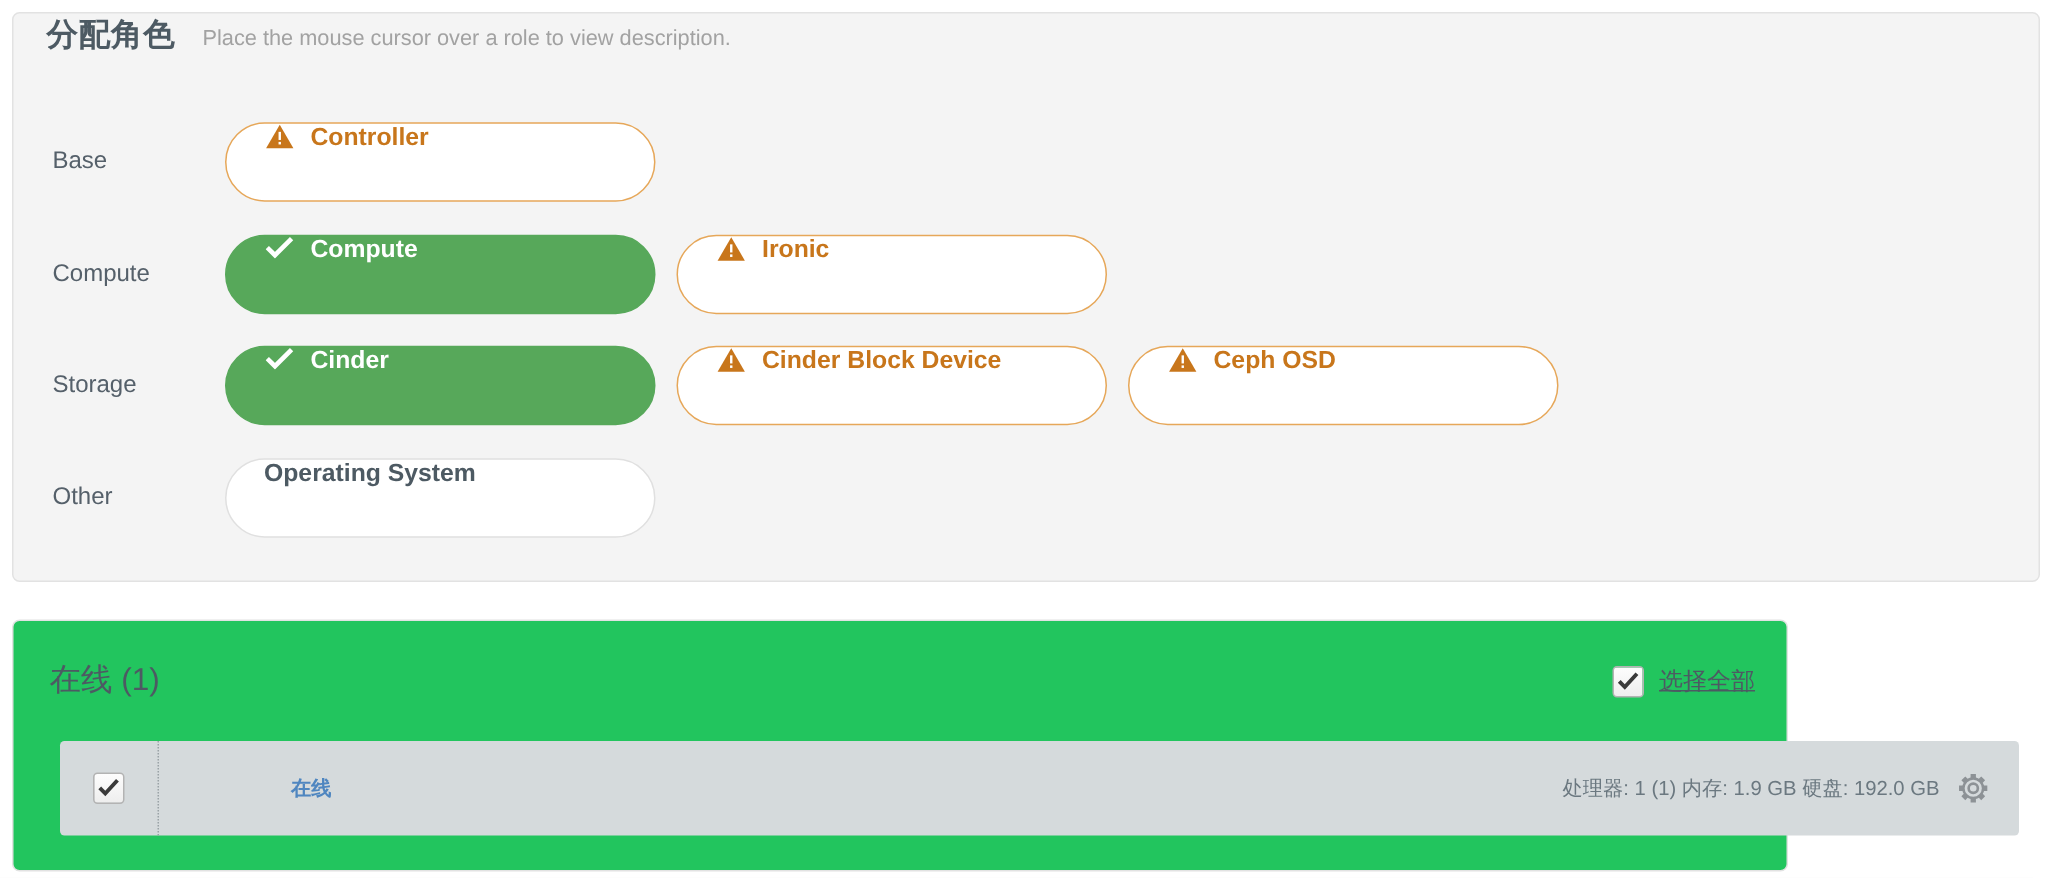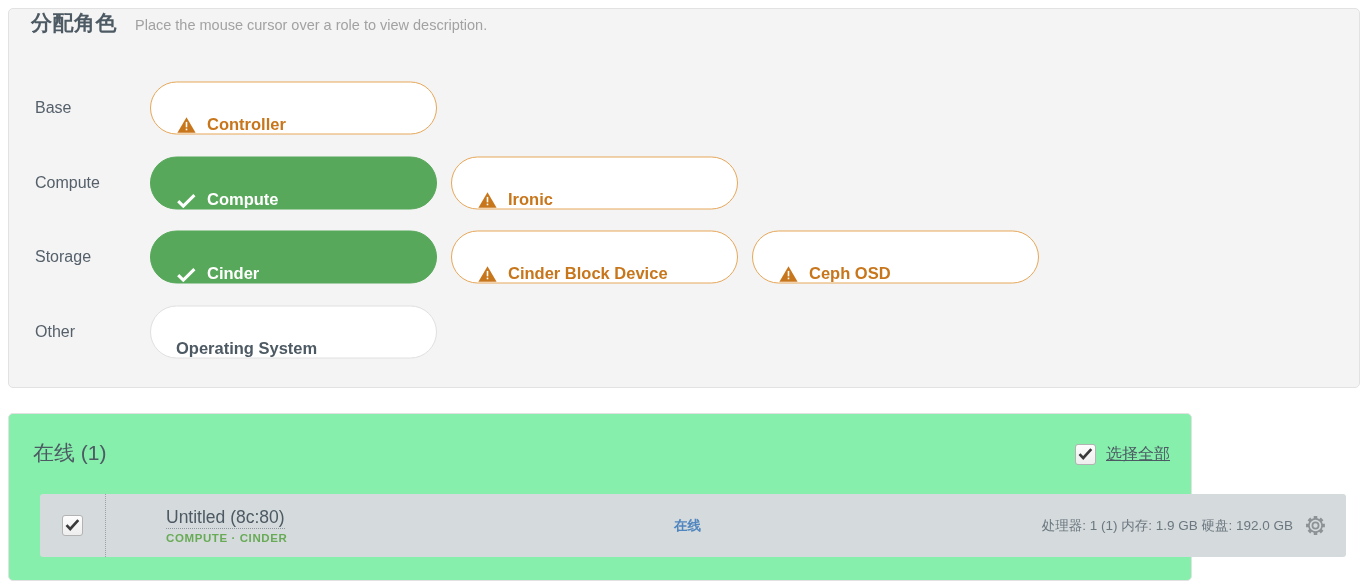--- a/index.html
+++ b/index.html
@@ -63,21 +63,21 @@
     position: absolute;
     left: 141px;
     top: 50%;
     transform: translateY(-50%);
     display: flex;
     gap: 14px;
   }
 
   .role-btn {
     display: flex;
-    align-items: flex-end;
+    align-items: flex-start;
     height: 53px;
     width: 287px;
     border-radius: 27px;
     padding-left: 25px;
     background: #ffffff;
     border: 1px solid #e6a759;
     font-size: 16.5px;
     font-weight: bold;
     color: #c8761b;
     cursor: pointer;
@@ -103,21 +103,21 @@
   }
 
   svg.warn-tri { display:block; }
   svg.check { display:block; }
 
   
   .nodes-panel {
     position: absolute;
     left: 8px; top: 413px;
     width: 1184px; height: 168px;
-    background: #86efac;
+    background: #22c55e;
     border: 1px solid #e2e2e2;
     border-radius: 5px;
   }
   .nodes-head {
     position: absolute;
     left: 0; top: 0; right: 0;
     height: 78px;
   }
   .nodes-title {
     position: absolute;
@@ -332,24 +332,20 @@
 
   <div class="node-row">
     <div class="node-chk-cell">
       <span class="chk">
         <svg width="15" height="15" viewBox="0 0 15 15">
           <path d="M1.5 7.2 L5.2 11.0 L13.3 2.2" fill="none" stroke="#3a3a3a" stroke-width="2.6"></path>
         </svg>
       </span>
     </div>
 
-    <div class="node-main">
-      <div class="node-name">Untitled (8c:80)</div>
-      <div class="node-roles">COMPUTE · CINDER</div>
-    </div>
 
     <div class="node-status">在线</div>
 
     <div class="node-hw">处理器: 1 (1) 内存: 1.9 GB 硬盘: 192.0 GB</div>
 
     <div class="node-gear">
       <svg width="25" height="25" viewBox="0 0 24 24">
         <path fill="#8d9296" d="M12 8.2a3.8 3.8 0 1 0 0 7.6 3.8 3.8 0 0 0 0-7.6zm0 5.9a2.1 2.1 0 1 1 0-4.2 2.1 2.1 0 0 1 0 4.2z"></path>
         <path fill="#8d9296" d="M21 10.3h-2.1a7.1 7.1 0 0 0-.8-1.9l1.5-1.5-2.5-2.5-1.5 1.5a7.1 7.1 0 0 0-1.9-.8V2.9h-3.4v2.2a7.1 7.1 0 0 0-1.9.8L6.9 4.4 4.4 6.9l1.5 1.5a7.1 7.1 0 0 0-.8 1.9H2.9v3.4h2.2a7.1 7.1 0 0 0 .8 1.9l-1.5 1.5 2.5 2.5 1.5-1.5a7.1 7.1 0 0 0 1.9.8v2.2h3.4v-2.2a7.1 7.1 0 0 0 1.9-.8l1.5 1.5 2.5-2.5-1.5-1.5a7.1 7.1 0 0 0 .8-1.9H21v-3.4zm-9 7.2a5.5 5.5 0 1 1 0-11 5.5 5.5 0 0 1 0 11z"></path>
       </svg>

